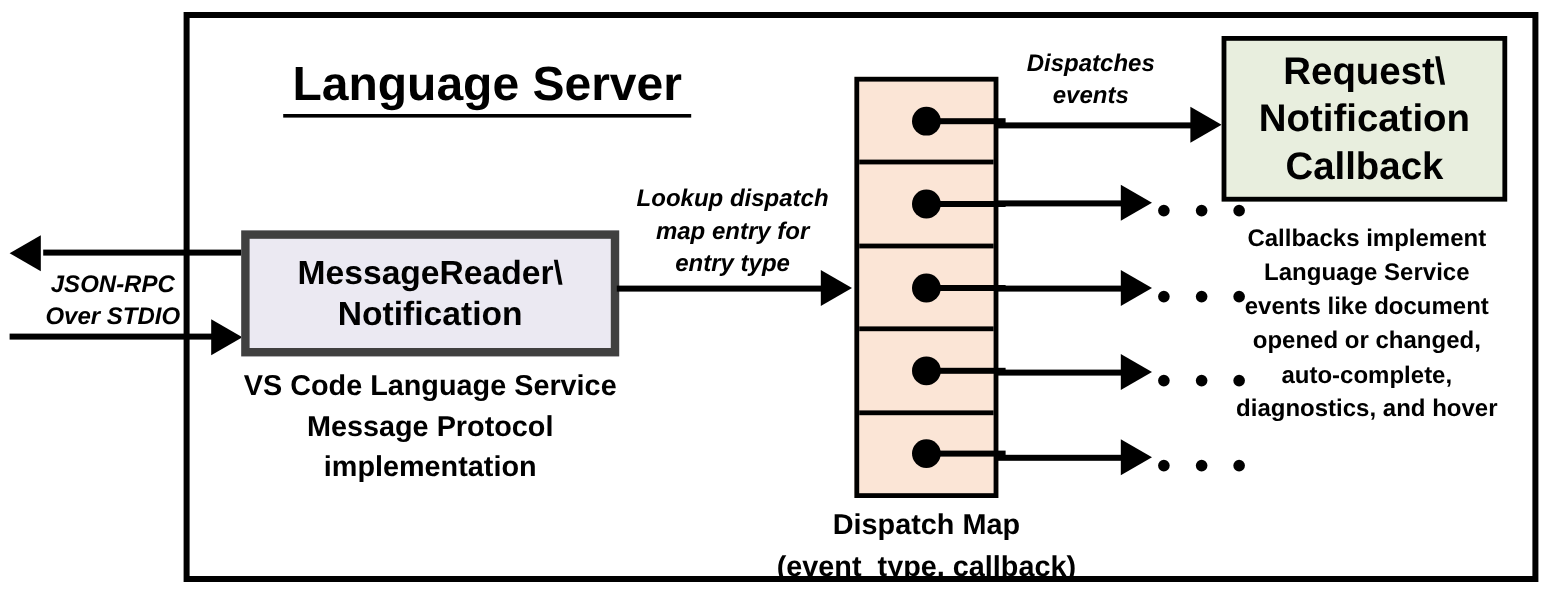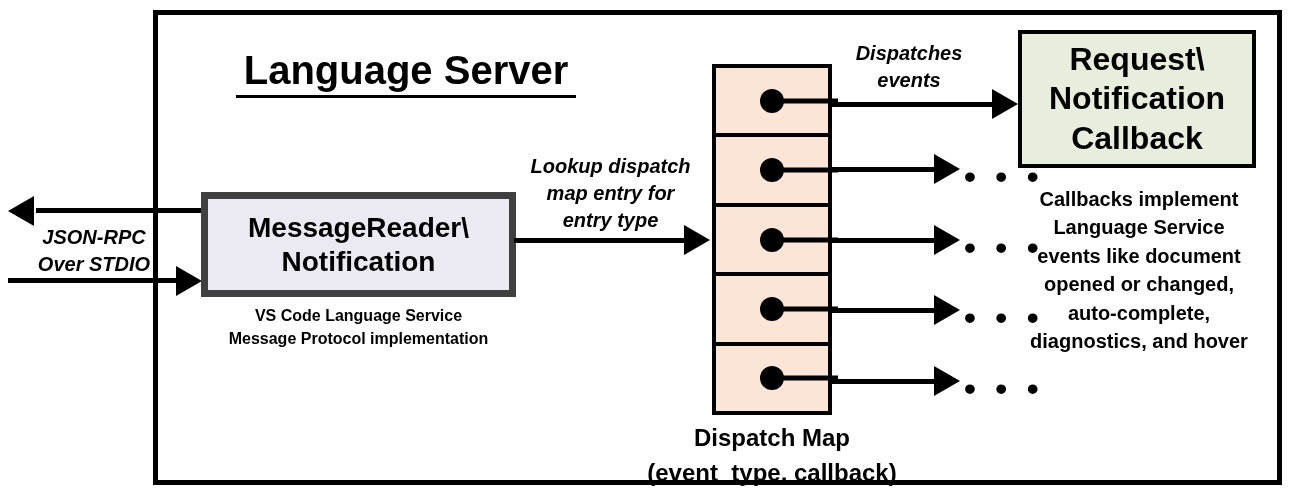--- a/index.html
+++ b/index.html
@@ -24,21 +24,21 @@
 
   
   #mrw-box{
     left:201px;top:192px;width:315px;height:105px;
     background:#ebe9f2;border:7px solid #404040;box-sizing:border-box;
     display:flex;align-items:center;justify-content:center;
     font-size:28px;line-height:1.2;text-align:center;
   }
   #mrw-caption{
     left:196px;top:305px;width:325px;text-align:center;
-    font-size:16px;line-height:1.42;
+    font-size:24px;line-height:1.42;
   }
 
   
   #dispatch-map{
     left:712px;top:64px;width:120px;height:351px;
     border:4px solid #000;box-sizing:border-box;background:#fbe5d6;
     display:flex;flex-direction:column;
   }
   .map-cell{
     flex:1 1 0;border-bottom:4px solid #000;position:relative;box-sizing:border-box;

